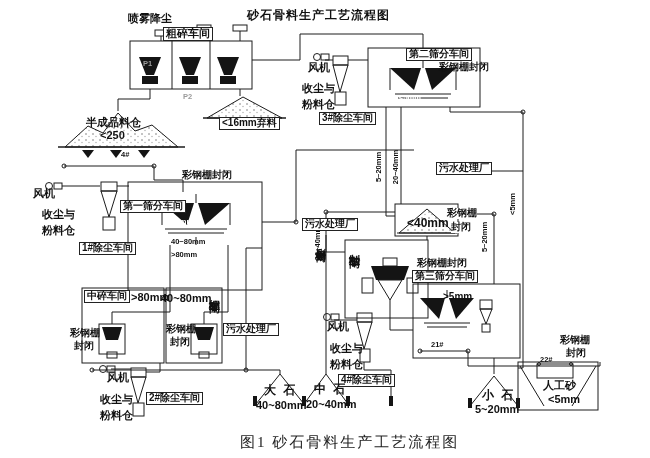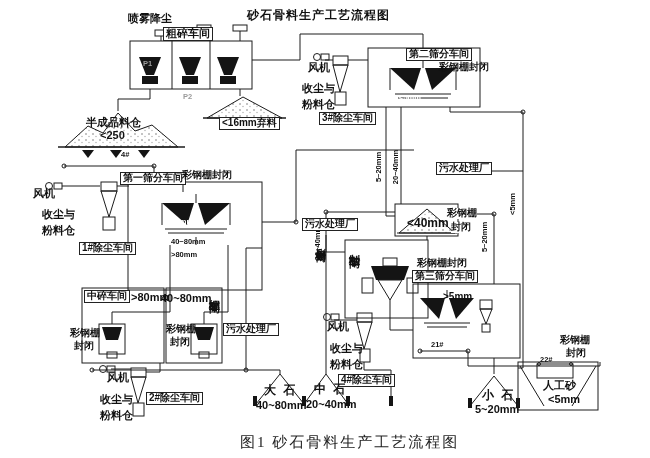--- a/index.html
+++ b/index.html
@@ -246,21 +246,21 @@
 
 <div class="lbl" style="left:86px;top:117px;">半成品料仓</div>
 <div class="lbl" style="left:100px;top:130px;">&lt;250</div>
 <div class="lbl xs" style="left:121px;top:151px;">4#</div>
 
 <div class="lbl" style="left:33px;top:188px;">风机</div>
 <div class="lbl" style="left:42px;top:209px;">收尘与</div>
 <div class="lbl" style="left:42px;top:225px;">粉料仓</div>
 <div class="lbl sm boxed" style="left:79px;top:242px;">1#除尘车间</div>
 
-<div class="lbl sm boxed" style="left:120px;top:172px;">第一筛分车间</div>
+<div class="lbl sm boxed" style="left:120px;top:200px;">第一筛分车间</div>
 <div class="lbl sm" style="left:182px;top:170px;">彩钢棚封闭</div>
 <div class="lbl xs" style="left:167px;top:218px;color:#fff;">&lt;40mm</div>
 <div class="lbl xs" style="left:171px;top:238px;">40~80mm</div>
 <div class="lbl xs" style="left:171px;top:251px;">&gt;80mm</div>
 
 <div class="lbl sm boxed" style="left:84px;top:290px;">中碎车间</div>
 <div class="lbl" style="left:131px;top:292px;">&gt;80mm</div>
 <div class="lbl" style="left:161px;top:293px;">40~80mm</div>
 <div class="lbl vert" style="left:208px;top:290px;">细碎车间</div>
 <div class="lbl sm" style="left:70px;top:328px;">彩钢棚</div>

